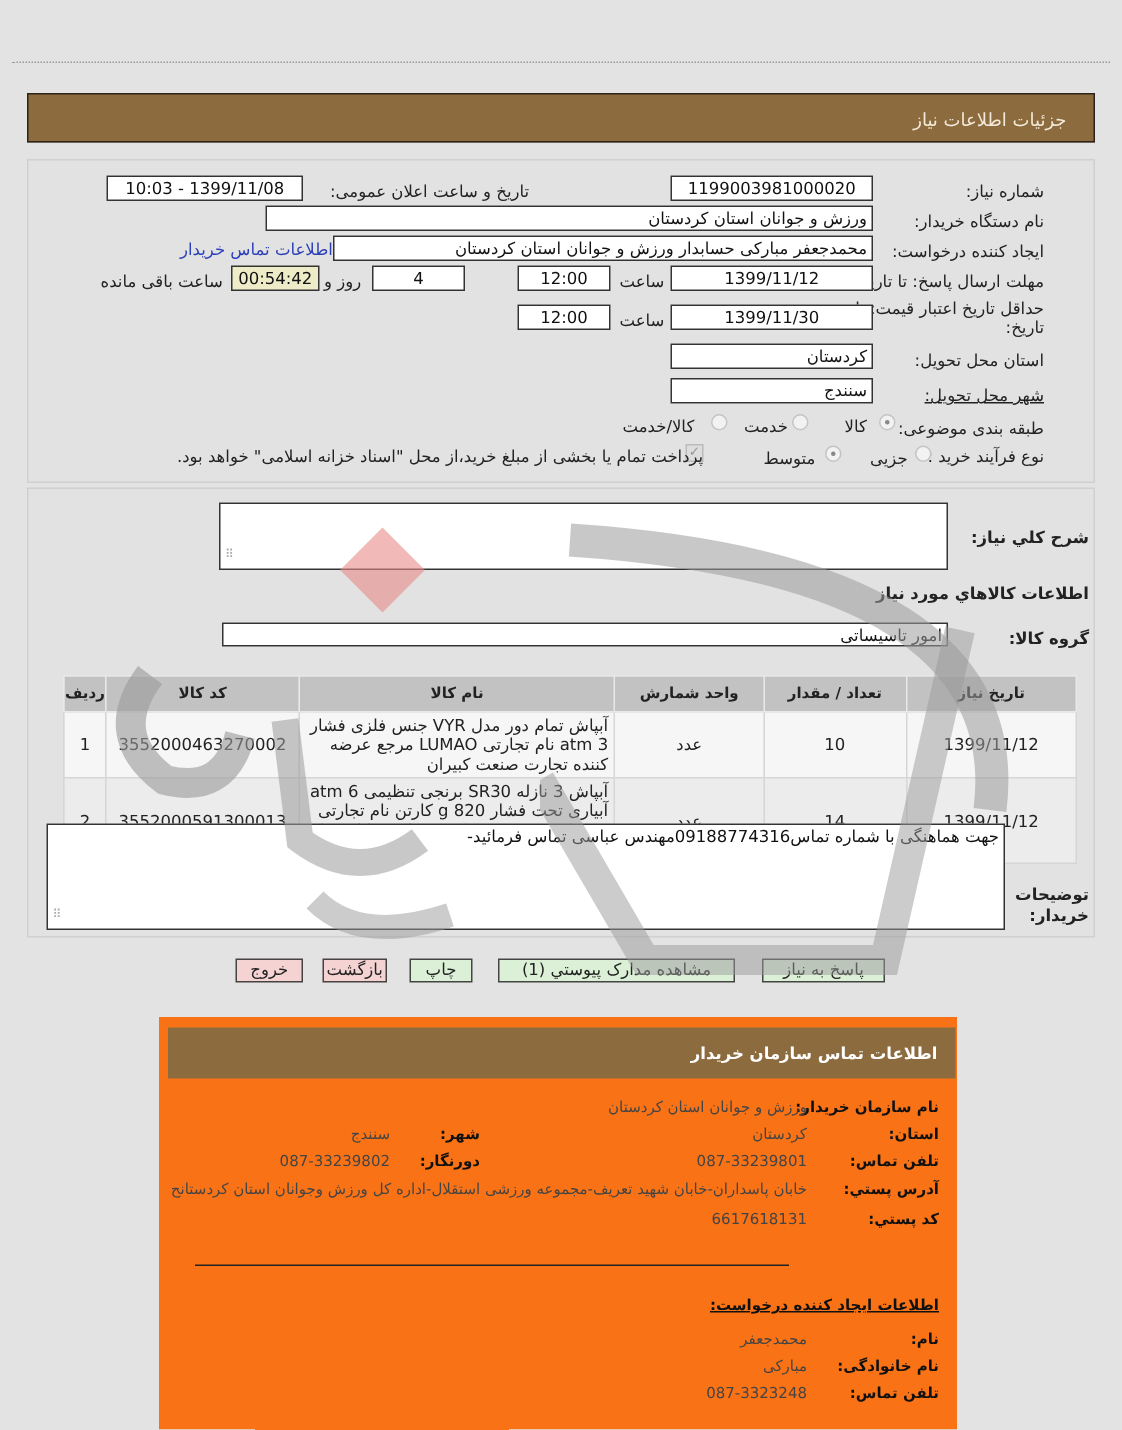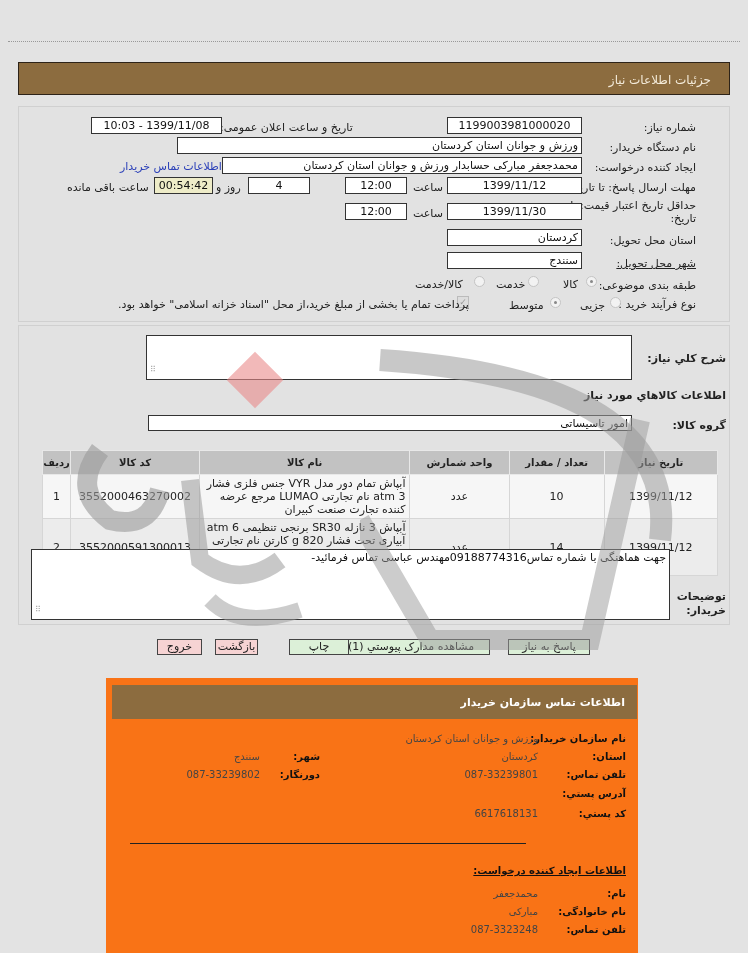--- a/index.html
+++ b/index.html
@@ -101,21 +101,21 @@
 
 <div class="main-header">
   <span>جزئیات اطلاعات نیاز</span>
 </div>
 
 <div class="panel p1"></div>
 
 <span class="lbl" style="right:52px; top:121px;">شماره نیاز:</span>
 <div class="box c" style="left:447px; top:117px; width:135px;">1199003981000020</div>
 <span class="lbl" style="left:220px; top:121px;">تاریخ و ساعت اعلان عمومی:</span>
-<div class="box c" style="left:91px; top:117px; width:131px;">1399/11/08 - 10:03</div>
+<div class="box c" style="left:71px; top:117px; width:131px;">1399/11/08 - 10:03</div>
 
 <span class="lbl" style="right:52px; top:141px;">نام دستگاه خریدار:</span>
 <div class="box r" style="left:177px; top:137px; width:405px;">ورزش و جوانان استان کردستان</div>
 
 <span class="lbl" style="right:52px; top:161px;">ایجاد کننده درخواست:</span>
 <div class="box r" style="left:222px; top:157px; width:360px;">محمدجعفر مبارکی حسابدار ورزش و جوانان استان کردستان</div>
 <span class="link" style="left:120px; top:160px;">اطلاعات تماس خریدار</span>
 
 <span class="lbl" style="right:52px; top:181px;">مهلت ارسال پاسخ: تا تاریخ:</span>
 <div class="box c" style="left:447px; top:177px; width:135px;">1399/11/12</div>
@@ -198,21 +198,21 @@
 
 <span class="bold-lbl" style="right:22px; top:590px;">توضیحات</span>
 <span class="bold-lbl" style="right:22px; top:604px;">خریدار:</span>
 <div class="textarea" style="left:31px; top:549px; width:639px; height:71px;">
   <span>جهت هماهنگی با شماره تماس09188774316مهندس عباسی تماس فرمائید-</span>
   <span class="resize-grip">⠿</span>
 </div>
 
 <div class="btn green" style="left:508px; width:82px;">پاسخ به نیاز</div>
 <div class="btn green" style="left:332px; width:158px;">مشاهده مدارک پیوستي (1)</div>
-<div class="btn green" style="left:273px; width:60px;margin-left:16px;">چاپ</div>
+<div class="btn green" style="left:273px; width:42px;">چاپ</div>
 <div class="btn red" style="left:215px; width:43px;">بازگشت</div>
 <div class="btn red" style="left:157px; width:45px;">خروج</div>
 
 <svg class="watermark" style="left:40px; top:330px;" width="300" height="320" viewBox="0 0 300 320">
   <rect x="195" y="30" width="40" height="40" fill="#e98a8a" opacity="0.6" transform="rotate(45 215 50)"></rect>
   <path d="M60 120 Q30 160 70 190 Q110 200 120 160" stroke="#9a9a9a" stroke-width="20" fill="none" opacity="0.6"></path>
   <path d="M150 150 L160 230 Q200 260 240 230" stroke="#9a9a9a" stroke-width="18" fill="none" opacity="0.55"></path>
   <path d="M170 270 Q200 300 260 280" stroke="#9a9a9a" stroke-width="16" fill="none" opacity="0.5"></path>
 </svg>
 <svg class="watermark" style="left:360px; top:340px;" width="340" height="330" viewBox="0 0 340 330">
@@ -232,20 +232,21 @@
   <span class="c-val" style="right:100px; top:73px;">کردستان</span>
   <span class="c-lbl" style="right:318px; top:73px;">شهر:</span>
   <span class="c-val" style="right:378px; top:73px;">سنندج</span>
 
   <span class="c-lbl" style="right:12px; top:91px;">تلفن تماس:</span>
   <span class="c-val" style="right:100px; top:91px;">087-33239801</span>
   <span class="c-lbl" style="right:318px; top:91px;">دورنگار:</span>
   <span class="c-val" style="right:378px; top:91px;">087-33239802</span>
 
   <span class="c-lbl" style="right:12px; top:110px;">آدرس پستي:</span>
+  <span class="c-val" style="right:100px; top:110px;">خابان پاسداران-خابان شهید تعریف-مجموعه ورزشی استقلال-اداره کل ورزش وجوانان استان کردستانح</span>
 
   <span class="c-lbl" style="right:12px; top:130px;">کد پستي:</span>
   <span class="c-val" style="right:100px; top:130px;">6617618131</span>
 
   <div class="c-sep" style="top:165px;"></div>
 
   <span class="c-lbl" style="right:12px; top:187px;text-decoration:underline;">اطلاعات ایجاد کننده درخواست:</span>
 
   <span class="c-lbl" style="right:12px; top:210px;">نام:</span>
   <span class="c-val" style="right:100px; top:210px;">محمدجعفر</span>

